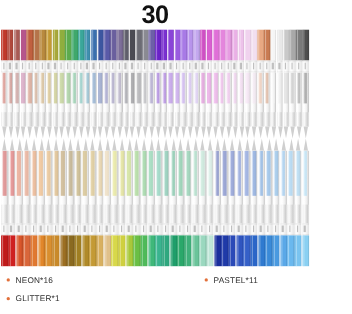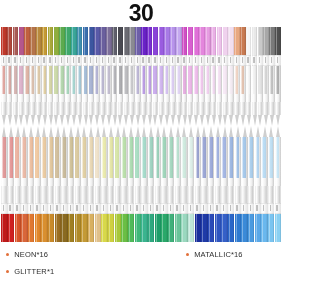--- a/index.html
+++ b/index.html
@@ -1539,19 +1539,19 @@
     <div class="legend-item">
       <span class="legend-dot" style="background: rgb(226, 112, 58);"></span>
       <span>NEON*16</span>
     </div>
     <div class="legend-item" style="visibility: hidden;">
       <span class="legend-dot" style="background: rgb(226, 112, 58);"></span>
       <span></span>
     </div>
     <div class="legend-item">
       <span class="legend-dot" style="background: rgb(226, 112, 58);"></span>
-      <span>MATALLIC*16</span>
+      <span>PASTEL*11</span>
     </div>
     <div class="legend-item">
       <span class="legend-dot" style="background: rgb(226, 112, 58);"></span>
       <span>GLITTER*1</span>
     </div>
   </div>
 
 </body></html>

